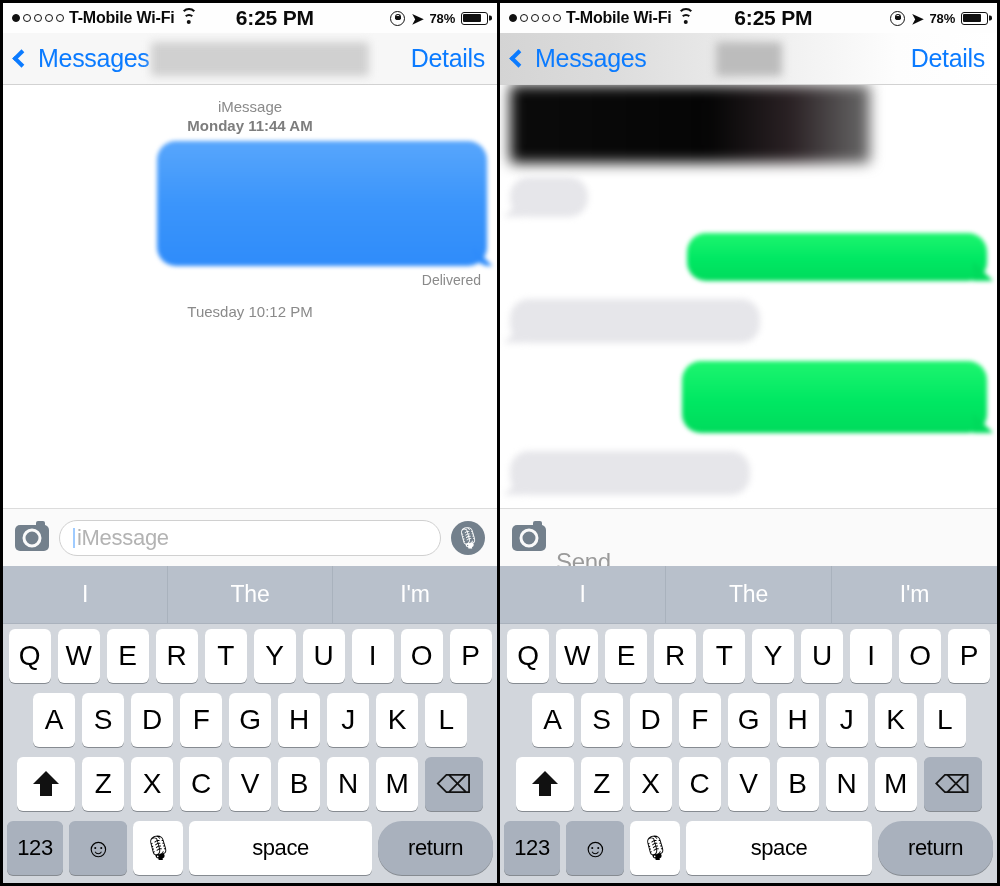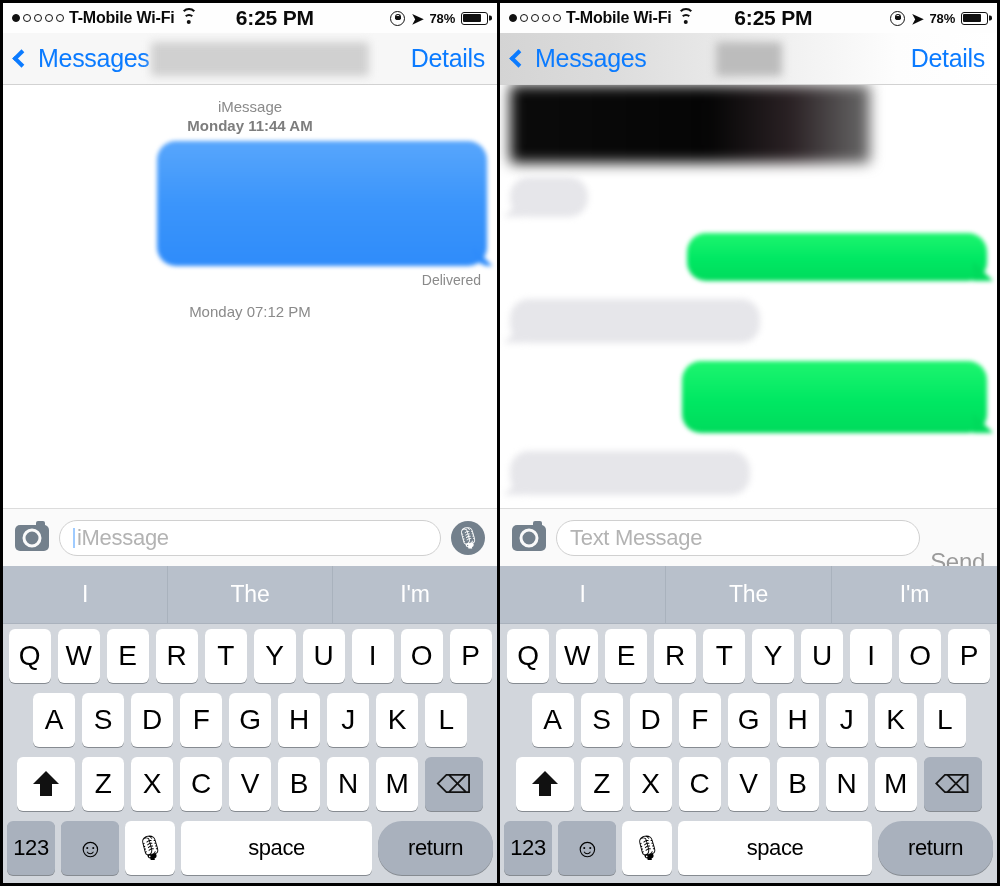--- a/index.html
+++ b/index.html
@@ -232,21 +232,21 @@
     box-shadow: 0 1px 0 #868b91;
     display: flex; align-items: center; justify-content: center;
     font-size: 28px; color: #000; letter-spacing: -0.4px;
     height: 54px; width: 42px; flex: none;
   }
   .krow.r1 .key { width: 42px; }
   .krow.r2 { padding-left: 24px; padding-right: 24px; }
   .krow.r3 { gap: 7px; }
   .key.wide { width: 58px; }
   .key.dark { background: #a9b1bd; box-shadow: 0 1px 0 #868b91; }
-  .key.num { width: 48px; font-size: 22px; }
+  .key.num { width: 56px; font-size: 22px; }
   .key.emoji { width: 58px; font-size: 26px; }
   .key.mick { width: 50px; font-size: 24px; }
   .key.space { flex: 1; font-size: 22px; }
   .key.return { width: 115px; font-size: 22px; border-radius: 24px; }
   .krow.r4 { gap: 6px; padding: 5px 4px 8px 4px; }
   .shift-arrow {
     width: 0; height: 0; position: relative;
   }
   .shift-arrow::before {
     content: ""; position: absolute; left: -13px; top: -13px;
@@ -306,21 +306,21 @@
       <div class="meta">
         <div>iMessage</div>
         <div class="strong">Monday 11:44 AM</div>
       </div>
 
       <div class="row out">
         <div class="bubble blue" style="width:330px;height:125px;"></div>
       </div>
       <div class="delivered">Delivered</div>
 
-      <div class="meta strong" style="margin-top:14px;margin-bottom:14px;">Monday 07:12 PM</div>
+      <div class="meta strong" style="margin-top:14px;margin-bottom:14px;">Tuesday 10:12 PM</div>
 
     </div>
 
     <div class="inputbar">
       <div class="camera"></div>
       <div class="textfield">
         <span class="caret"></span>
         <span class="placeholder">iMessage</span>
       </div>
       <div class="mic-btn">
@@ -436,23 +436,20 @@
       <div class="row out" style="margin-top:18px;">
         <div class="bubble green" style="width:305px;height:72px;"></div>
       </div>
       <div class="row in" style="margin-top:18px;">
         <div class="bubble gray blurred" style="width:240px;height:44px;"></div>
       </div>
     </div>
 
     <div class="inputbar">
       <div class="camera"></div>
-      <div class="textfield">
-        <span class="placeholder">Text Message</span>
-      </div>
       <div class="send-label">Send</div>
     </div>
 
     <div class="keyboard">
       <div class="predictive">
         <div class="pred">I</div>
         <div class="pred">The</div>
         <div class="pred">I'm</div>
       </div>
       <div class="krow r1">

